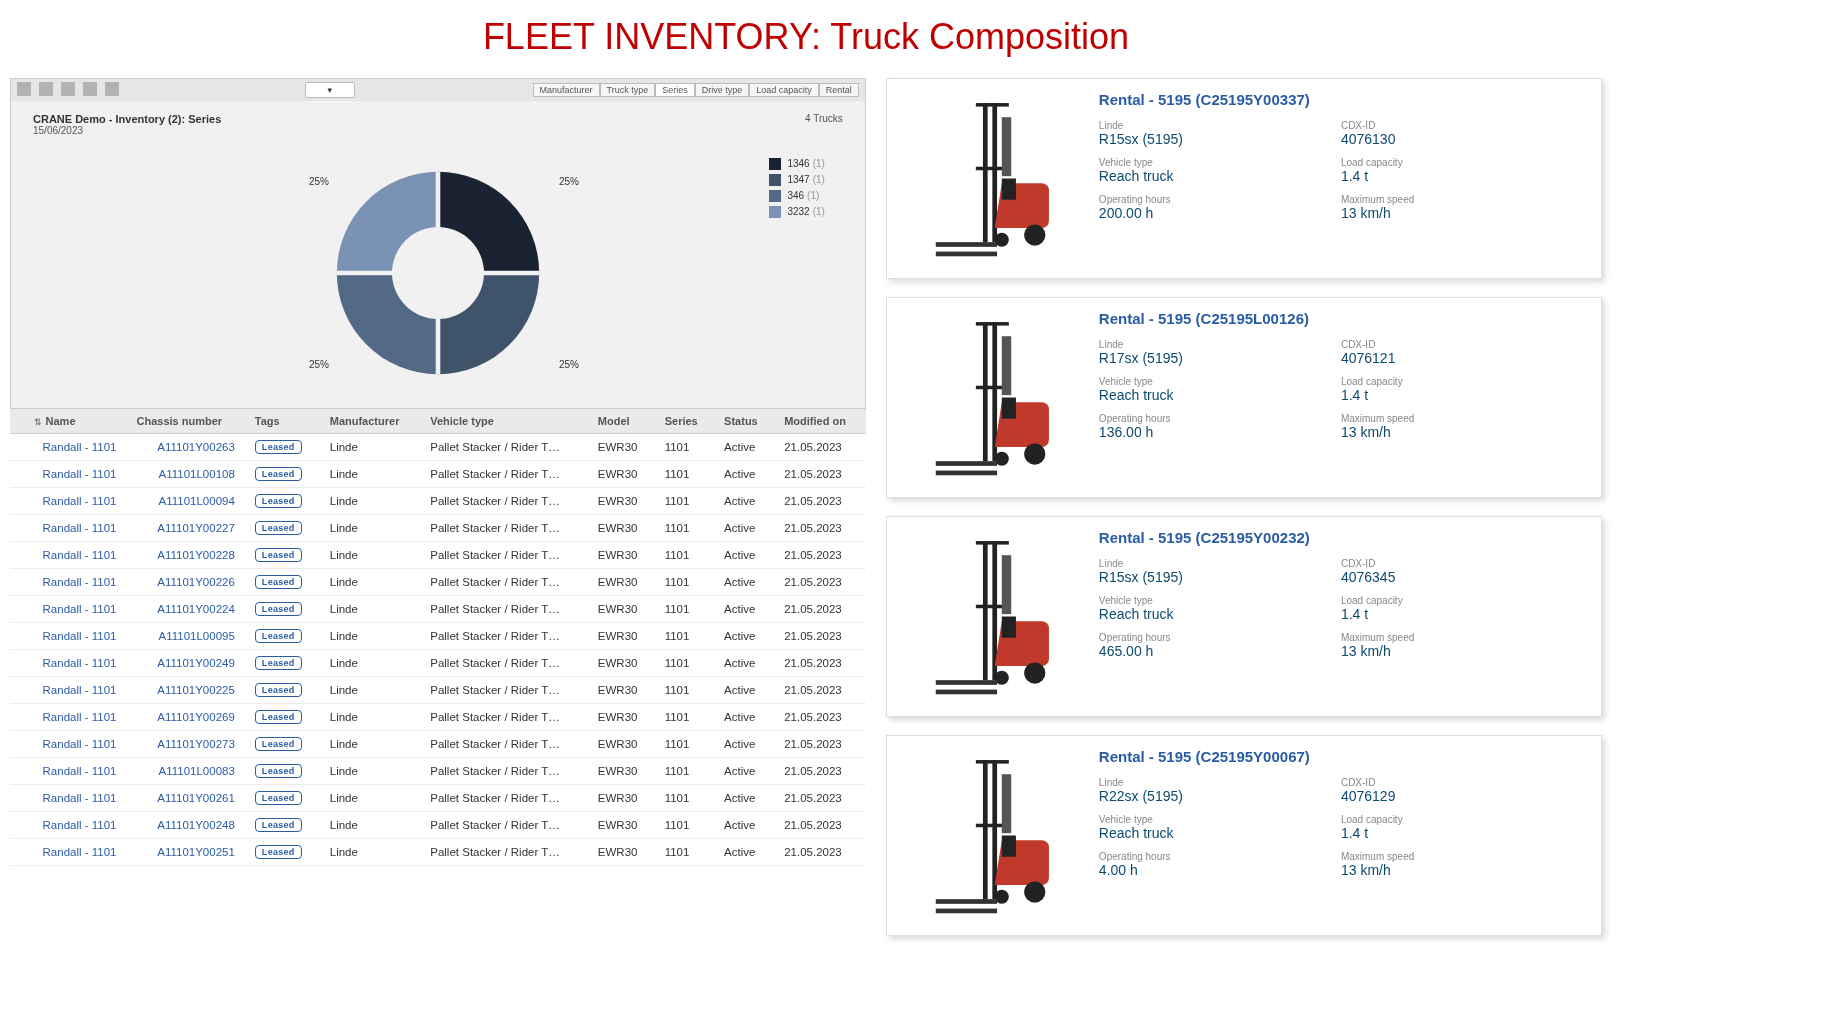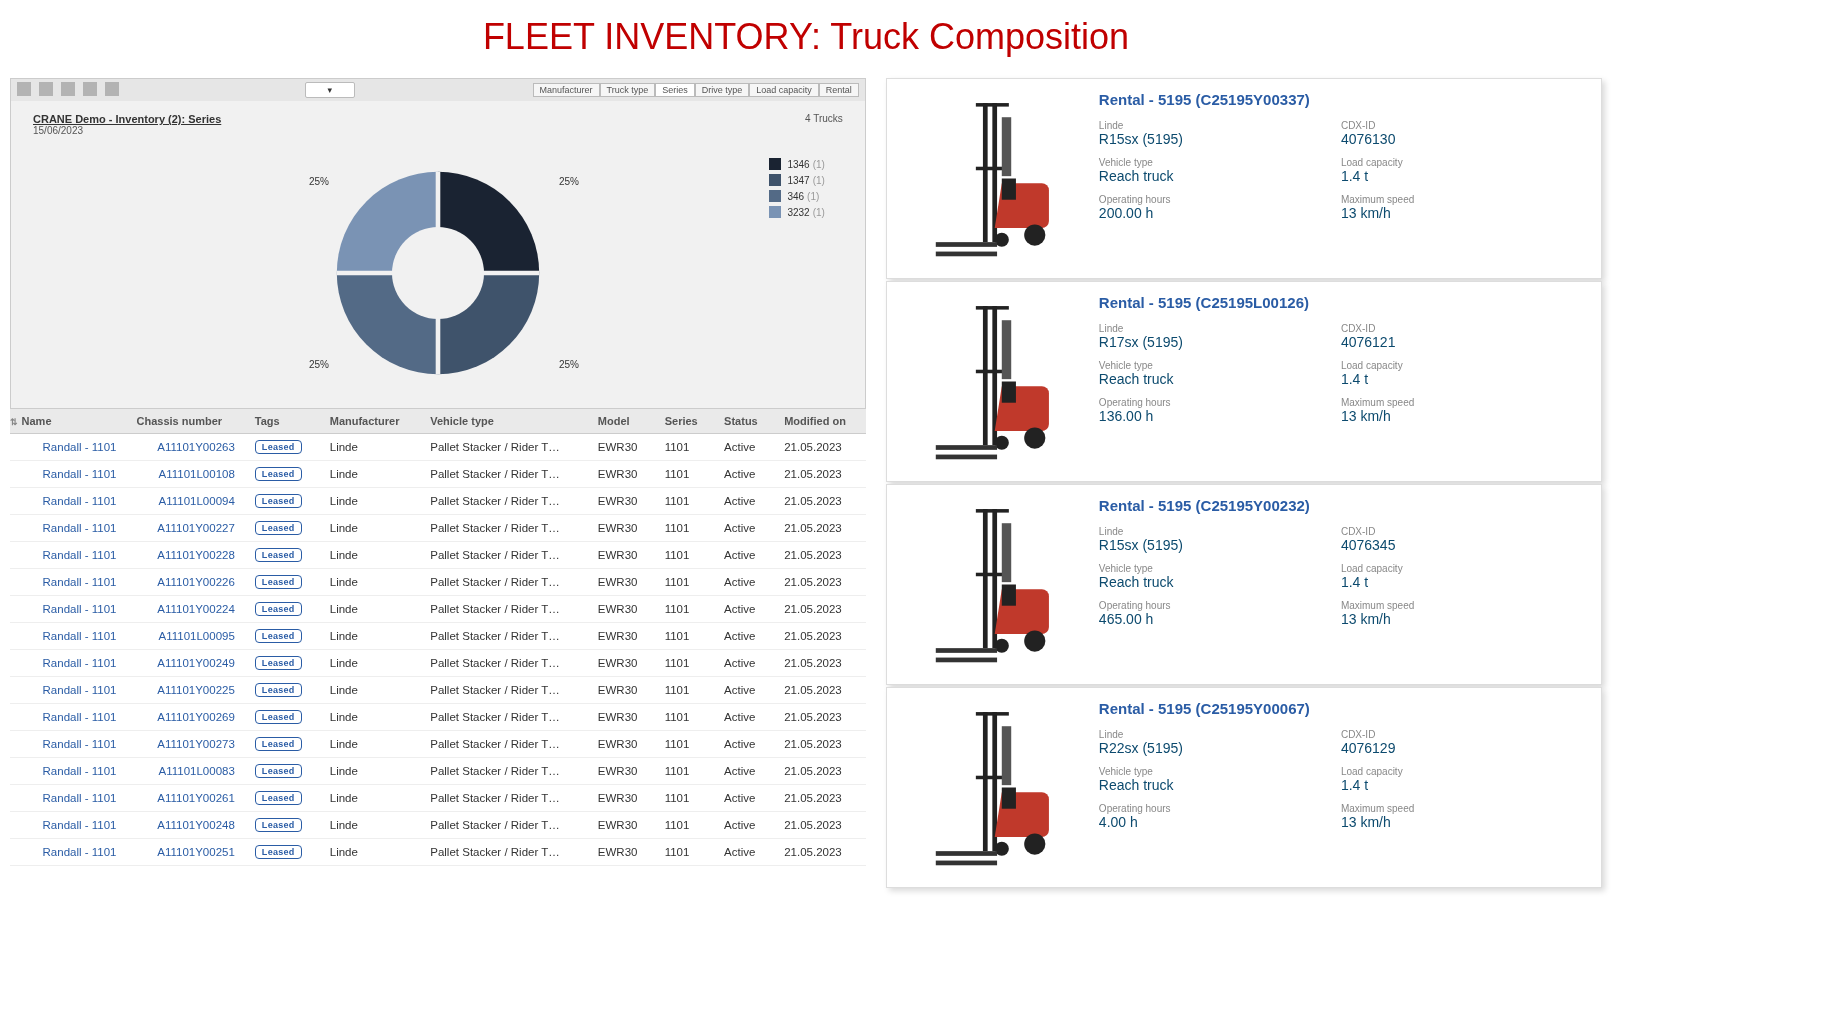--- a/index.html
+++ b/index.html
@@ -1,41 +1,41 @@
 <!DOCTYPE html>
 <html><head>
 <meta charset="utf-8">
 <style>
   * { box-sizing: border-box; margin: 0; padding: 0; }
   body { font-family: "Segoe UI", Arial, sans-serif; background: #fff; color: #333; font-size: 12px; }
   .wrap { width: 1612px; height: 1012px; position: relative; overflow: hidden; padding: 0 10px; }
   .page-title { text-align: center; color: #c00000; font-size: 36px; font-weight: 500; padding: 16px 0 20px; }
   .cols { display: flex; gap: 20px; }
   .left { width: 980px; }
-  .right { width: 820px; display: flex; flex-direction: column; gap: 2px; }
+  .right { width: 820px; display: flex; flex-direction: column; gap: 18px; }
   .chart-panel { background: #f1f1f1; border: 1px solid #ccc; }
   .toolbar { height: 22px; background: #e6e6e6; display: flex; align-items: center; justify-content: space-between; padding: 0 6px; }
   .tb-icons span { display:inline-block; width:14px; height:14px; margin-right:8px; opacity:.55; }
   .tb-center { width:50px; height:16px; background:#fff; border:1px solid #bbb; border-radius:2px; font-size:9px; display:flex; align-items:center; justify-content:center;}
   .tb-tabs { display:flex; }
   .tb-tab { font-size: 9px; padding: 1px 6px; border: 1px solid #bbb; background: #f6f6f6; color:#555; cursor:pointer; }
   .tb-tab.active { background:#fff; }
   .chart-header { display:flex; justify-content:space-between; padding: 12px 22px 2px; font-size: 11px; }
-  .chart-header .title { font-weight: 600; text-decoration: underline; }
+  .chart-header .title { font-weight: 600; }
   .chart-header .date, .chart-header .count { font-size:10px; color:#555; }
   .chart-area { position:relative; height:270px; display:flex; justify-content:center; align-items:center; }
   .donut { width:230px; height:230px; position:relative; }
   .slice-label { position:absolute; font-size:10px; font-weight:400; color:#333;margin-left:12px; }
   .legend { position:absolute; right:40px; top:20px; font-size:10px; }
-  .legend-item { display:flex; align-items:center; margin-bottom:4px; }
+  .legend-item { display:flex; align-items:flex-start; margin-bottom:4px; }
   .legend-sw { width:12px; height:12px; margin-right:6px; }
   .legend-count { color:#999; margin-left:3px; }
   .table { width:100%; border-collapse: collapse; font-size:11.5px; background:#fff; }
   .table th { background:#eaeaea; text-align:left; padding: 6px 10px; font-weight:600; border-bottom:1px solid #ccc; color:#555; font-size:11px; }
-  .table th:first-child { padding-left:0; }
+  .table th:first-child { padding-left:24px; }
   .table td { padding: 6px 10px; border-bottom:1px solid #eee; }
   .table td.link { color:#2a5ca5; cursor:pointer;text-align:right; }
   .tag-badge { display:inline-block; border:1px solid #2a5ca5; color:#2a5ca5; font-size:9px; padding:1px 6px; border-radius:4px; font-weight:600; letter-spacing:.3px;}
   .sort-ico { font-size:9px; color:#888; margin-right:4px;}
   .card { background:#fff; border:1px solid #ddd; box-shadow: 3px 3px 6px rgba(0,0,0,.15); display:flex; padding: 12px 18px; gap:24px; }
   .thumb { width:170px; height:175px; display:flex; align-items:center; justify-content:center; }
   .card-body { flex:1; }
   .card-title { color:#2a5ca5; font-weight:600; font-size:15px; margin-bottom:12px; }
   .spec-row { display:flex; margin-bottom:10px; }
   .spec { width:50%; }

